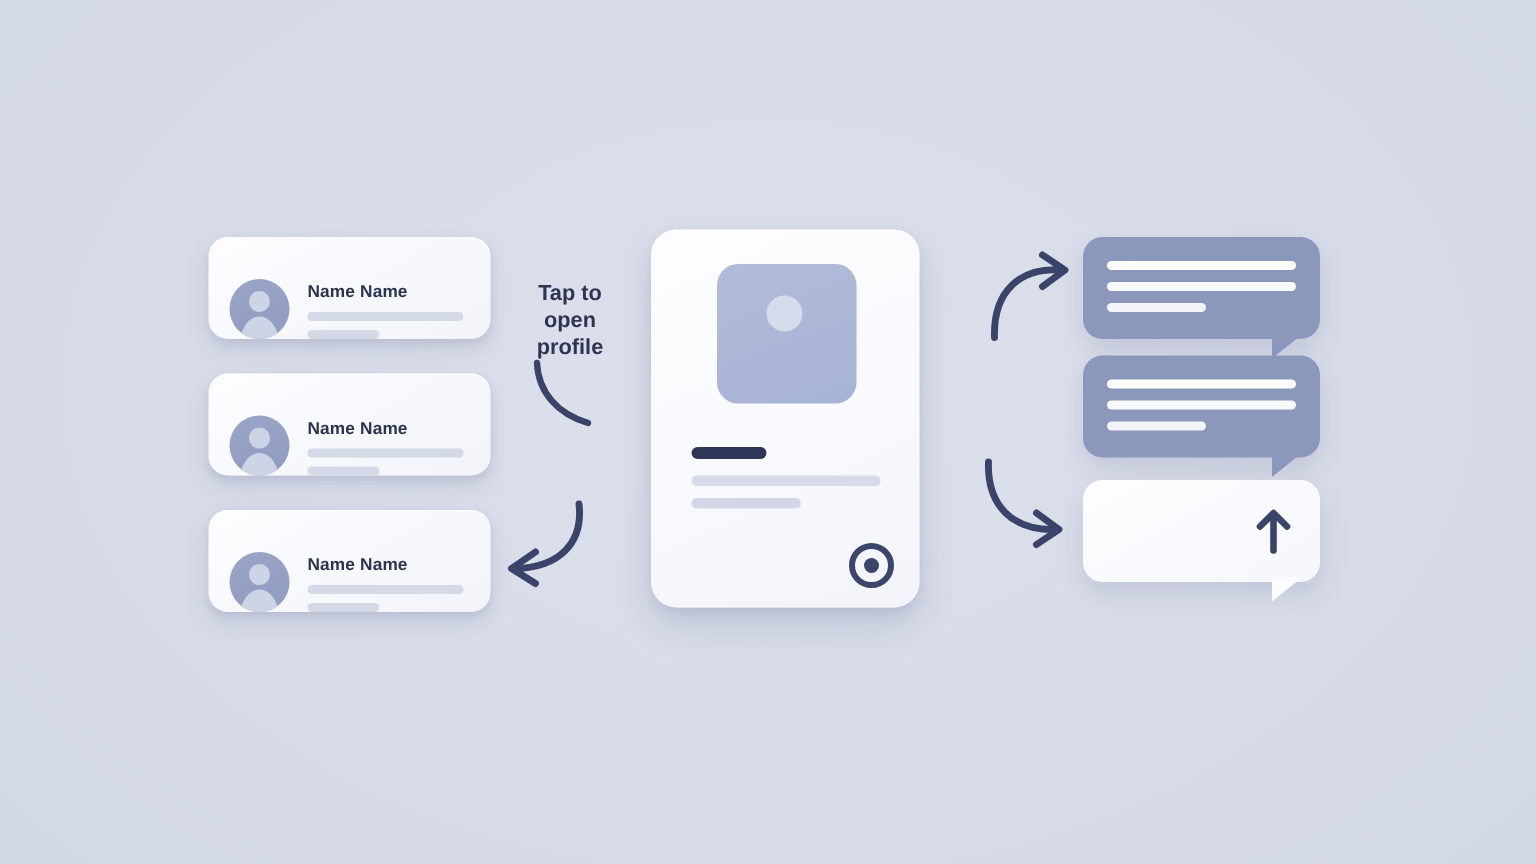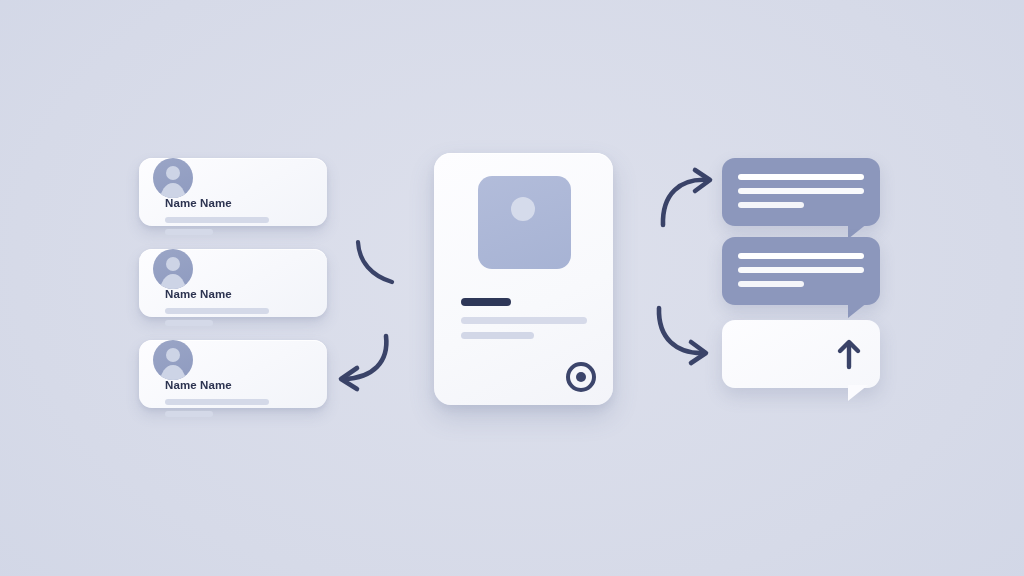--- a/index.html
+++ b/index.html
@@ -28,24 +28,23 @@
     left: 139px;
     width: 188px;
     height: 68px;
     background: linear-gradient(150deg, #fdfdff 0%, #f7f8fc 55%, #f2f4f9 100%);
     border-radius: 13px;
     box-shadow:
       0 7px 14px rgba(90, 102, 140, 0.17),
       0 2px 4px rgba(90, 102, 140, 0.10),
       inset 0 1px 0 rgba(255,255,255,0.85);
     display: flex;
-    align-items: flex-start;
+    align-items: flex-end;
     box-sizing: border-box;
     padding: 0 12px 0 14px;
-    flex-direction: column;
   }
   .list-card.c1 { top: 158px; }
   .list-card.c2 { top: 249px; }
   .list-card.c3 { top: 340px; }
 
   .avatar {
     width: 40px;
     height: 40px;
     border-radius: 50%;
     background: linear-gradient(160deg, #9aa5c6 0%, #8f9bc0 100%);
@@ -279,20 +278,21 @@
       <div class="head"></div>
       <div class="body"></div>
     </div>
     <div class="card-text">
       <div class="card-name">Name Name</div>
       <div class="bar long"></div>
       <div class="bar short"></div>
     </div>
   </div>
 
+  <div id="callout">Tap to open profile</div>
 
   <svg id="arrow-callout" class="arrow-svg" width="70" height="50" viewBox="0 0 70 50">
     <path d="M10 2 C 11 22, 24 36, 44 42" fill="none" stroke="#3a4368" stroke-width="4.2" stroke-linecap="round"></path>
   </svg>
 
   <div id="profile-card">
     <div id="hero">
       <div class="dot"></div>
     </div>
     <div id="title-bar"></div>

